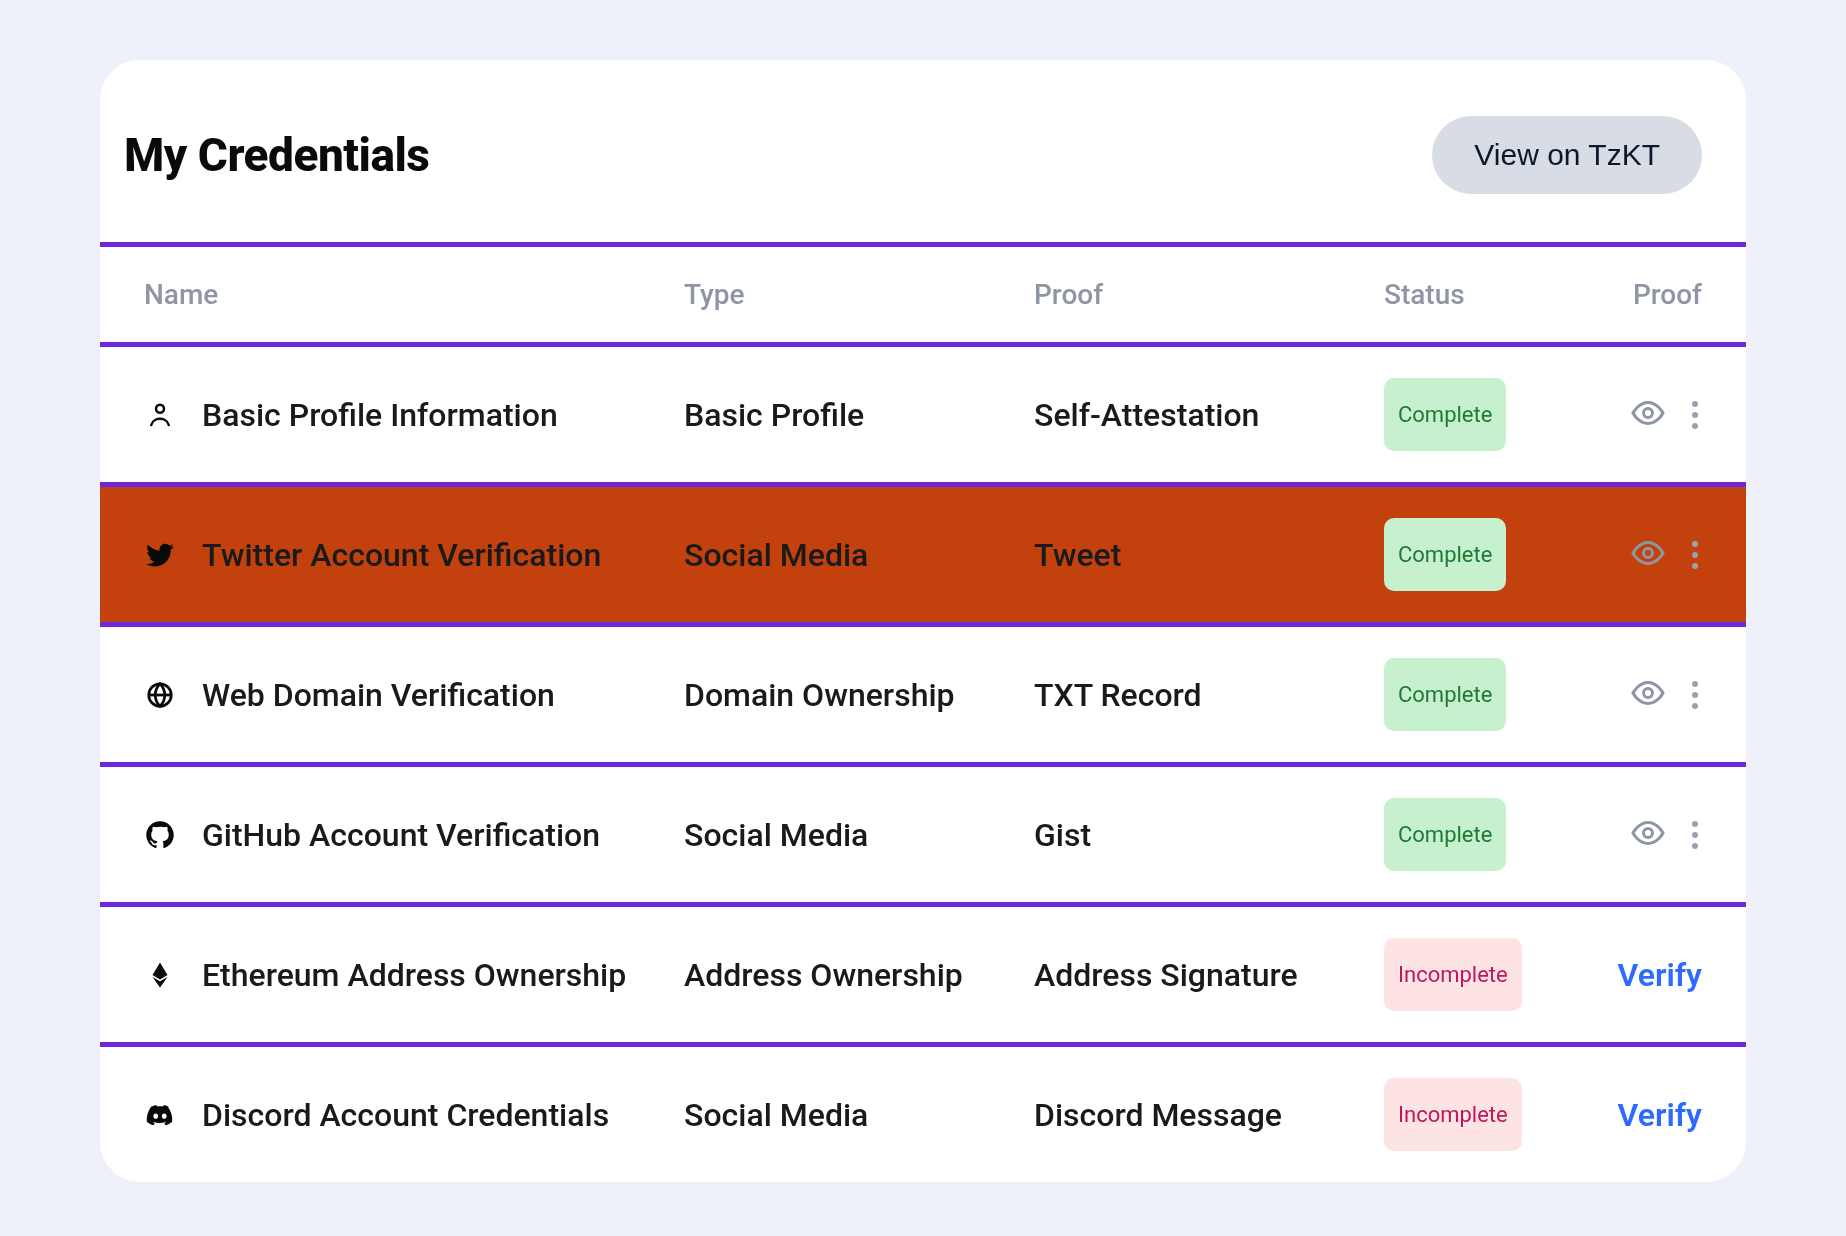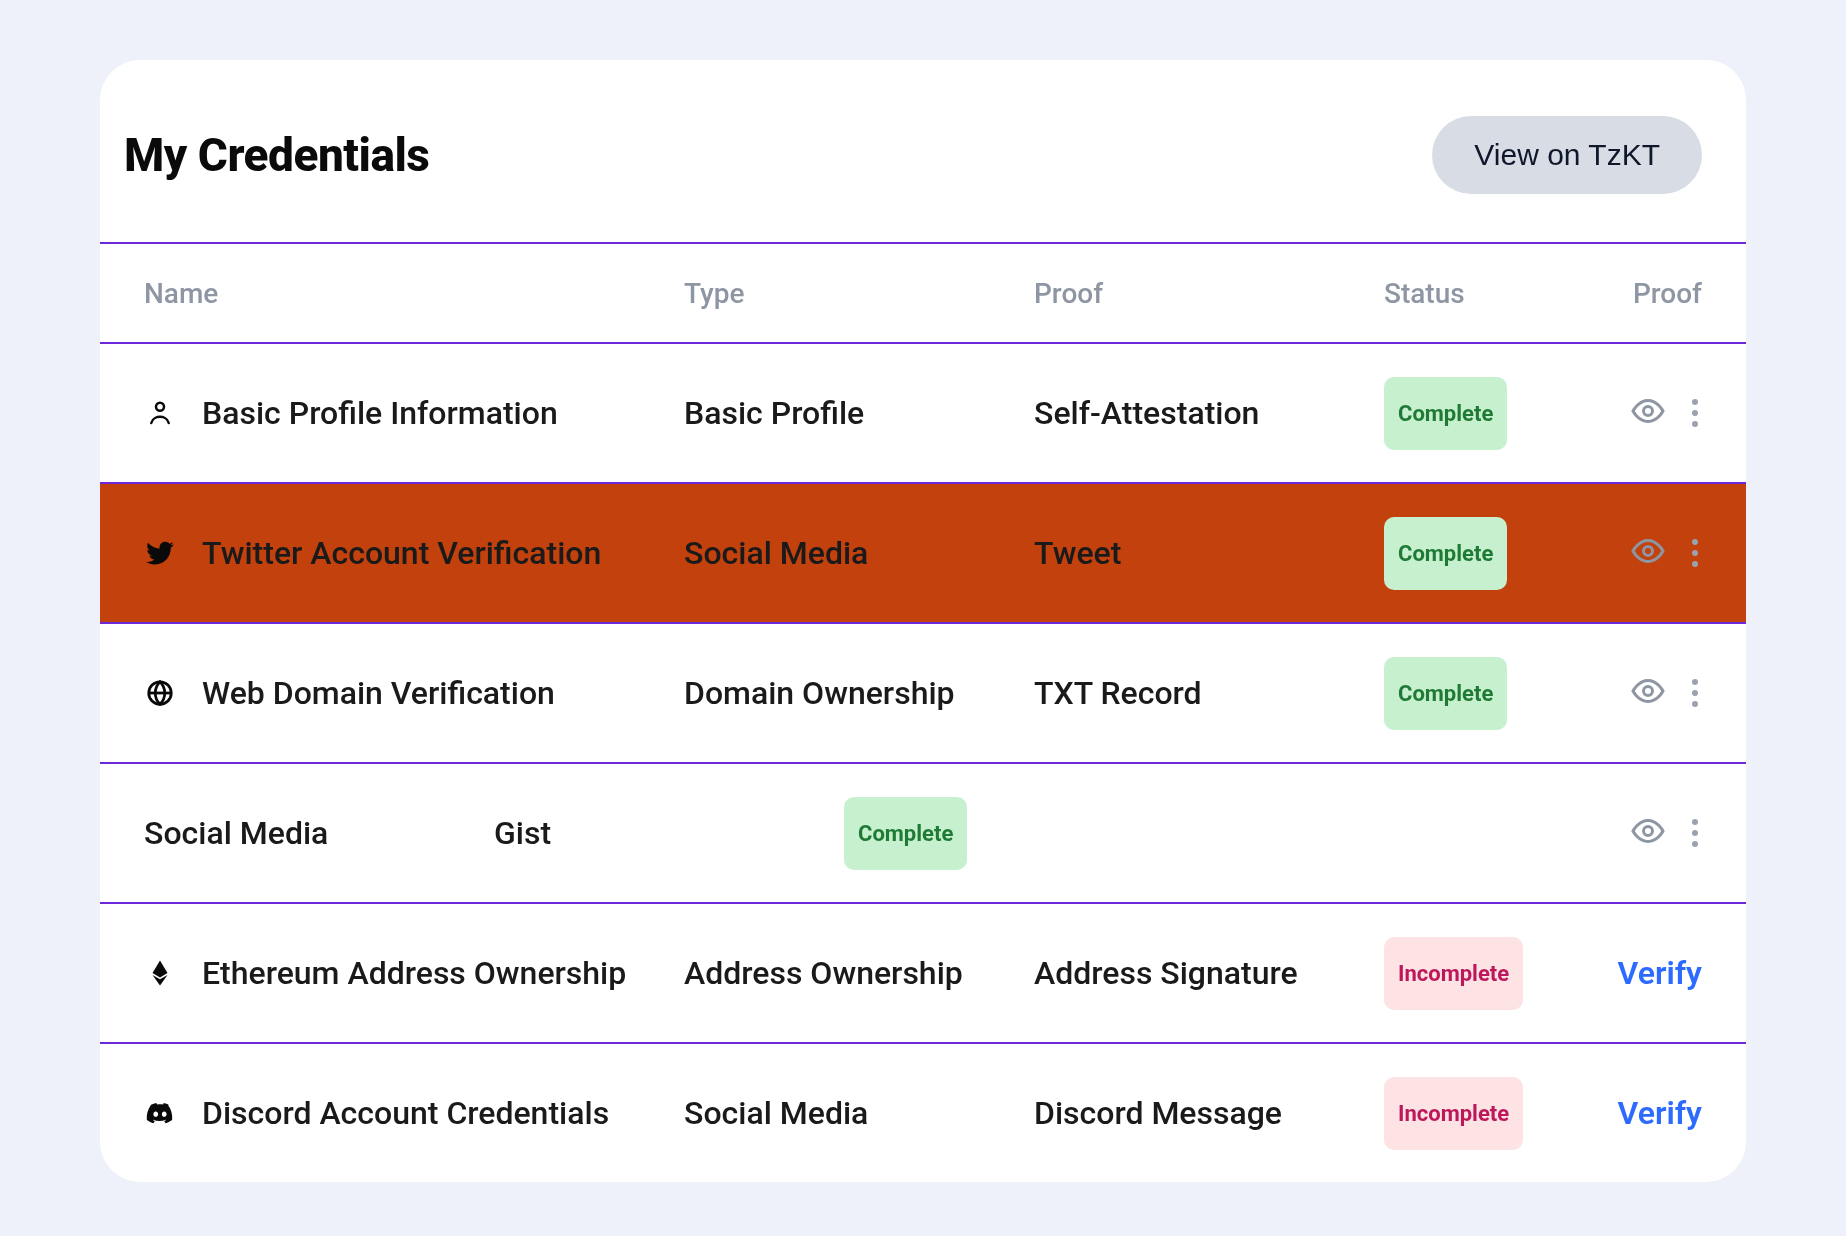--- a/index.html
+++ b/index.html
@@ -36,40 +36,40 @@
   padding:22px 42px;
   font-size:30px;
   font-weight:500;
   cursor:pointer;
 }
 .table { width:100%; }
 .row {
   display:flex;
   align-items:center;
   padding:0 44px;
-  border-top:2px solid #6d28d9;
+  border-top:5px solid #6d28d9;
   height:140px;
 }
 .row.header-row { height:100px; }
 .row.alt { background:#c2410c; }
 .col-name  { flex:0 0 540px; display:flex; align-items:center; gap:26px; }
 .col-type  { flex:0 0 350px; }
 .col-proof { flex:0 0 350px; }
 .col-status{ flex:0 0 210px; }
 .col-action{ flex:1; display:flex; justify-content:flex-end; align-items:center; gap:22px; }
 .header-row .cell { color:#8E96A4; font-size:28px; font-weight:500; }
 .cell { color:#1A1A1A; font-size:32px; font-weight:500; }
 .icon-wrap { width:32px; height:32px; display:flex; align-items:center; justify-content:center; color:#0A0A0A; }
 .icon-wrap svg { width:30px; height:30px; }
 .status-badge {
   display:inline-block;
   padding:24px 14px;
   border-radius:10px;
   font-size:22px;
-  font-weight:700;
+  font-weight:400;
 }
 .status-complete   { background:#C7F0CE; color:#1F7A36; }
 .status-incomplete { background:#FDE3E3; color:#be185d; }
 .eye-icon { color:#8E96A4; cursor:pointer; }
 .eye-icon svg { width:36px; height:36px; }
 .more-icon { color:#8E96A4; cursor:pointer; display:flex; flex-direction:column; gap:5px; padding:4px; }
 .more-icon span { width:6px; height:6px; background:#9BA2AF; border-radius:50%; display:block; }
 .verify-link { color:#2D6BFF; font-size:32px; font-weight:600; cursor:pointer; }
 </style>
 </head>
@@ -190,20 +190,28 @@
                 <use href="#svg-eye-icon"></use>
               </svg></span>
             <span class="more-icon">
               <span></span>
               <span></span>
               <span></span>
             </span>
           </div>
         </div>
         <div class="row">
+          <div class="col-name">
+            <span class="icon-wrap">
+              <svg viewBox="0 0 24 24">
+                <use href="#svg-github-icon"></use>
+              </svg>
+            </span>
+            <span class="cell">GitHub Account Verification</span>
+          </div>
           <div class="col-type"><span class="cell">Social Media</span></div>
           <div class="col-proof"><span class="cell">Gist</span></div>
           <div class="col-status"><span class="status-badge status-complete">Complete</span></div>
           <div class="col-action">
             <span class="eye-icon"><svg viewBox="0 0 24 24">
                 <use href="#svg-eye-icon"></use>
               </svg></span>
             <span class="more-icon">
               <span></span>
               <span></span>

